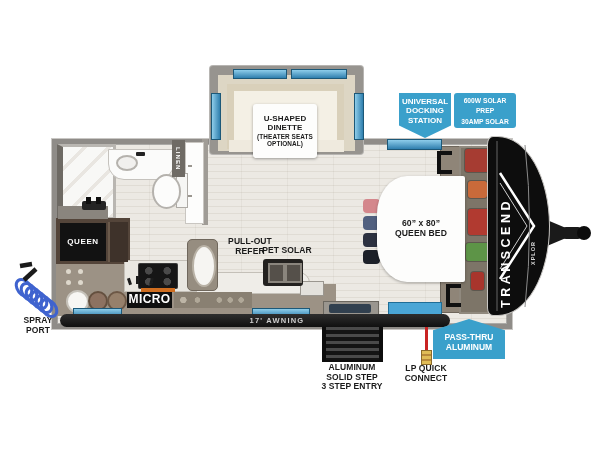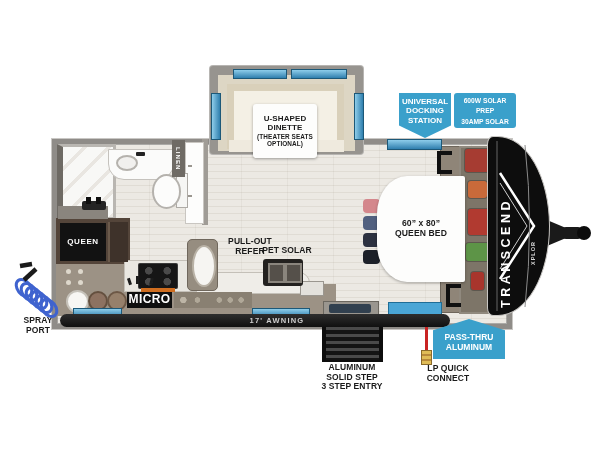--- a/index.html
+++ b/index.html
@@ -249,21 +249,21 @@
     <span class="awn-txt">17' AWNING</span>
   </div>
 
   <div class="abs steps"></div>
   <div class="lbl" style="left:308px;top:363px;width:88px;">ALUMINUM
 SOLID STEP
 3 STEP ENTRY</div>
 
   <div class="abs lp-line"></div>
   <div class="abs lp-conn"></div>
-  <div class="lbl" style="left:414px;top:364px;width:68px;">LP QUICK
+  <div class="lbl" style="left:392px;top:364px;width:68px;">LP QUICK
 CONNECT</div>
 
   <svg class="abs spray-svg" width="54" height="62" viewBox="0 0 54 62">
     <g stroke="#3f63cf" stroke-width="3" fill="none">
       <ellipse cx="14" cy="30" rx="6.5" ry="9.5" transform="rotate(-38 14 30)"></ellipse>
       <ellipse cx="19" cy="34" rx="6.5" ry="9.5" transform="rotate(-38 19 34)"></ellipse>
       <ellipse cx="24" cy="38" rx="6.5" ry="9.5" transform="rotate(-38 24 38)"></ellipse>
       <ellipse cx="29" cy="42" rx="6.5" ry="9.5" transform="rotate(-38 29 42)"></ellipse>
       <ellipse cx="34" cy="46" rx="6.5" ry="9.5" transform="rotate(-38 34 46)"></ellipse>
       <ellipse cx="39" cy="50" rx="6.5" ry="9.5" transform="rotate(-38 39 50)"></ellipse>

